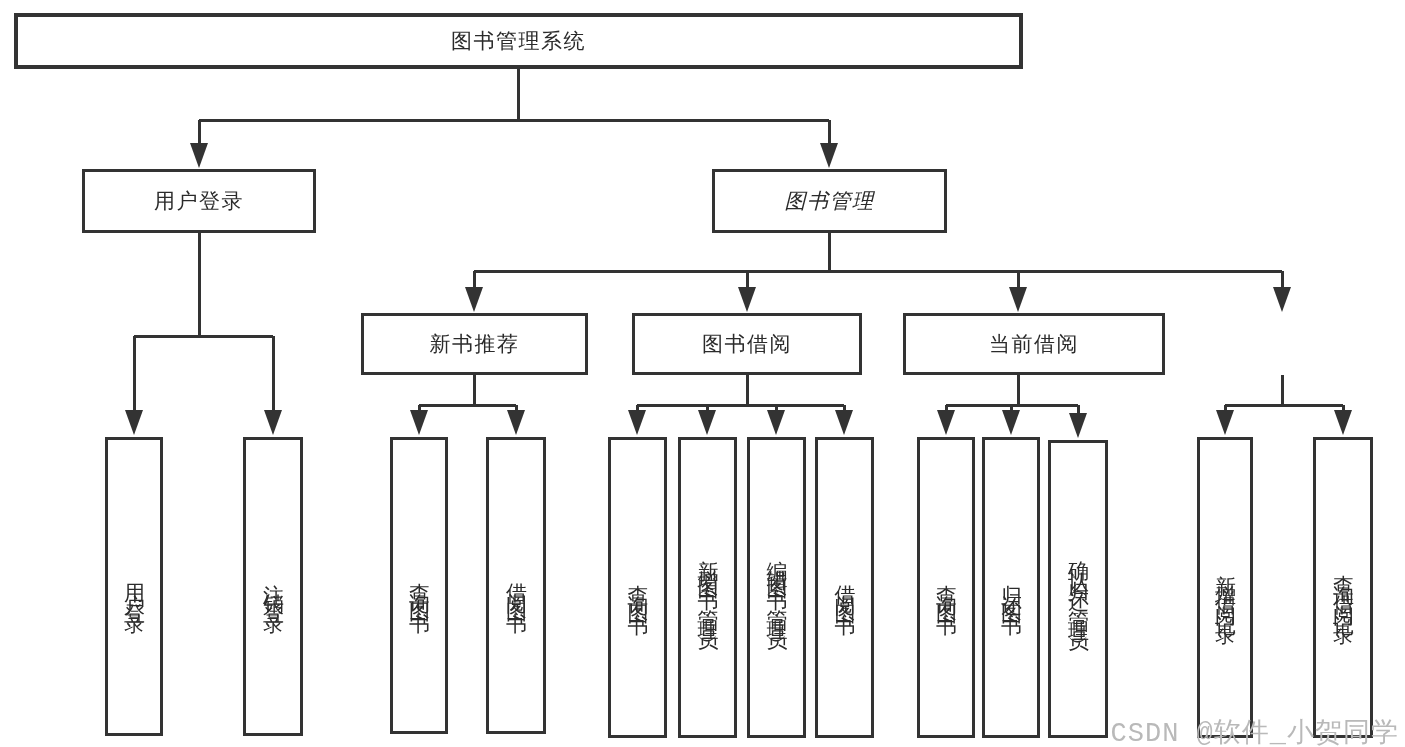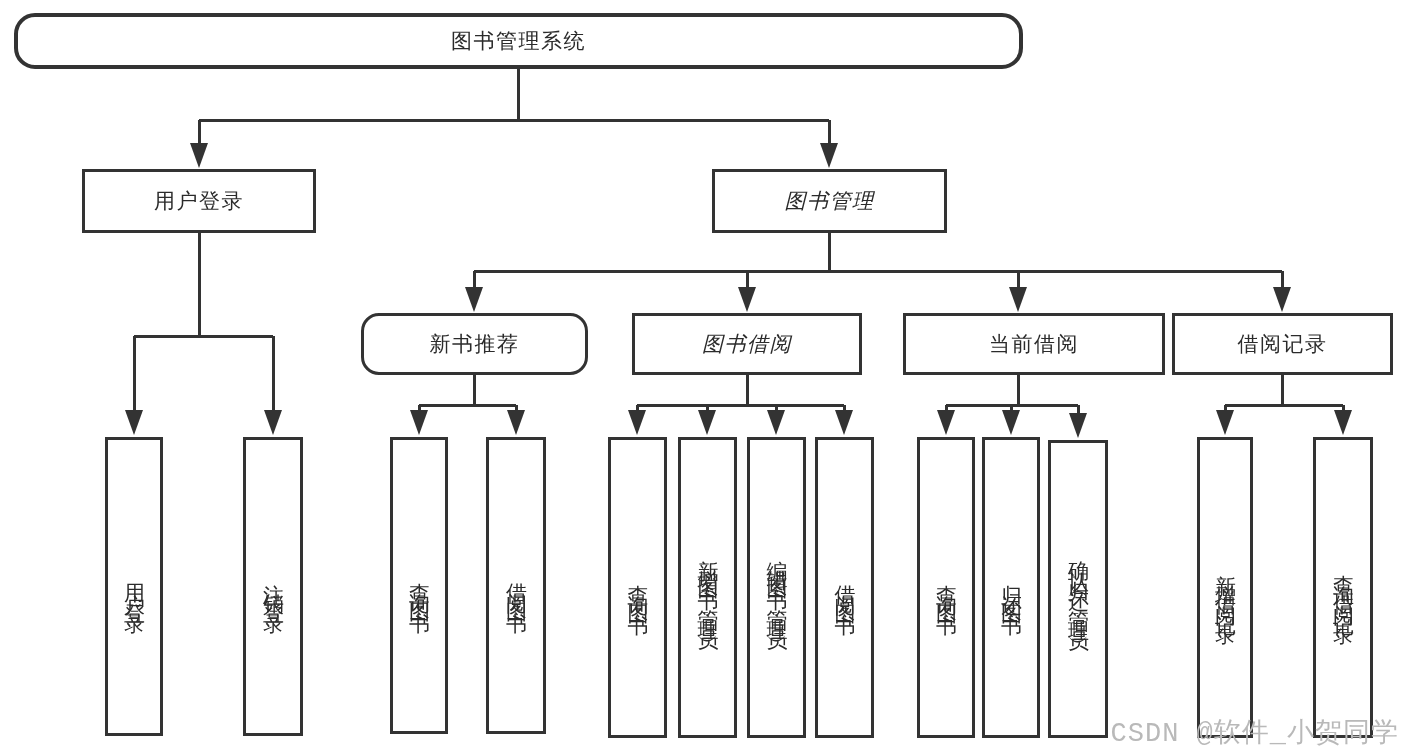--- a/index.html
+++ b/index.html
@@ -35,21 +35,21 @@
     border: 3px solid var(--line-color);
     color: var(--text-color);
     display: flex;
     align-items: center;
     justify-content: center;
     font-size: 21px;
     letter-spacing: 1.5px;
     z-index: 2;
     white-space: nowrap;
   }
-  .box.root { border-width: 4px; border-radius: 21px; }
+  .box.root { border-width: 4px; }
   .vbox {
     writing-mode: vertical-rl;
     text-orientation: mixed;
     letter-spacing: 10px;
     line-height: 1;
     padding: 8px 0;
     white-space: normal;
   }
   .watermark {
     position: absolute;
@@ -127,24 +127,23 @@
     <line x1="1343" y1="405" x2="1343" y2="413"></line>
     <polygon points="1216,410 1234,410 1225,435"></polygon>
     <polygon points="1334,410 1352,410 1343,435"></polygon>
   </svg>
 
   <div class="box root" style="left:14px; top:13px; width:1009px; height:56px;">图书管理系统</div>
 
   <div class="box" style="left:82px; top:169px; width:234px; height:64px;">用户登录</div>
   <div class="box" style="left:712px; top:169px; width:235px; height:64px;font-style:italic;">图书管理</div>
 
-  <div class="box" style="left:361px; top:313px; width:227px; height:62px;border-radius:18px;">新书推荐</div>
-  <div class="box" style="left:632px; top:313px; width:230px; height:62px;font-style:italic;">图书借阅</div>
+  <div class="box" style="left:361px; top:313px; width:227px; height:62px;">新书推荐</div>
+  <div class="box" style="left:632px; top:313px; width:230px; height:62px;">图书借阅</div>
   <div class="box" style="left:903px; top:313px; width:262px; height:62px;">当前借阅</div>
-  <div class="box" style="left:1172px; top:313px; width:221px; height:62px;">借阅记录</div>
 
   <div class="box vbox" style="left:105px; top:437px; width:58px; height:299px;">用户登录</div>
   <div class="box vbox" style="left:243px; top:437px; width:60px; height:299px;">注销登录</div>
 
   <div class="box vbox" style="left:390px; top:437px; width:58px; height:297px;">查询图书</div>
   <div class="box vbox" style="left:486px; top:437px; width:60px; height:297px;">借阅图书</div>
 
   <div class="box vbox" style="left:608px; top:437px; width:59px; height:301px;">查询图书</div>
   <div class="box vbox" style="left:678px; top:437px; width:59px; height:301px;">新增图书（管理员）</div>
   <div class="box vbox" style="left:747px; top:437px; width:59px; height:301px;">编辑图书（管理员）</div>

